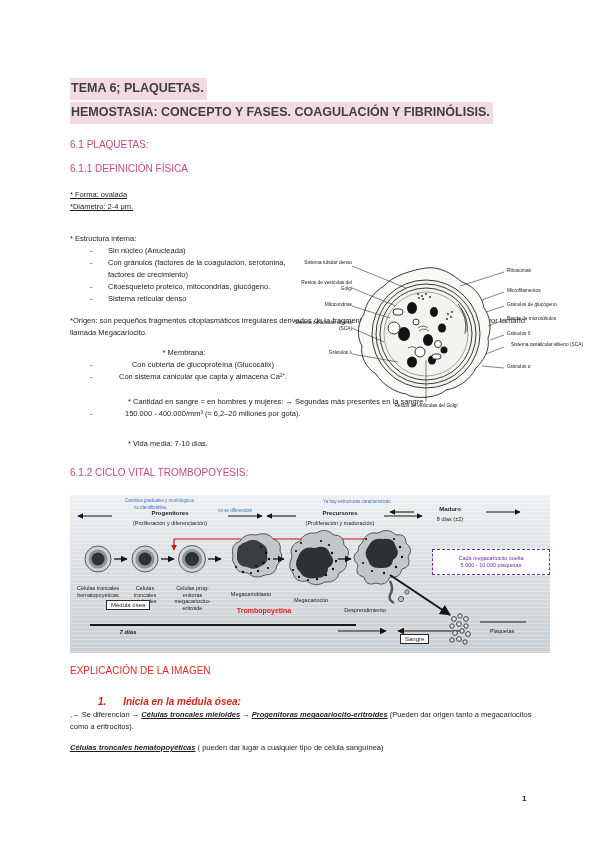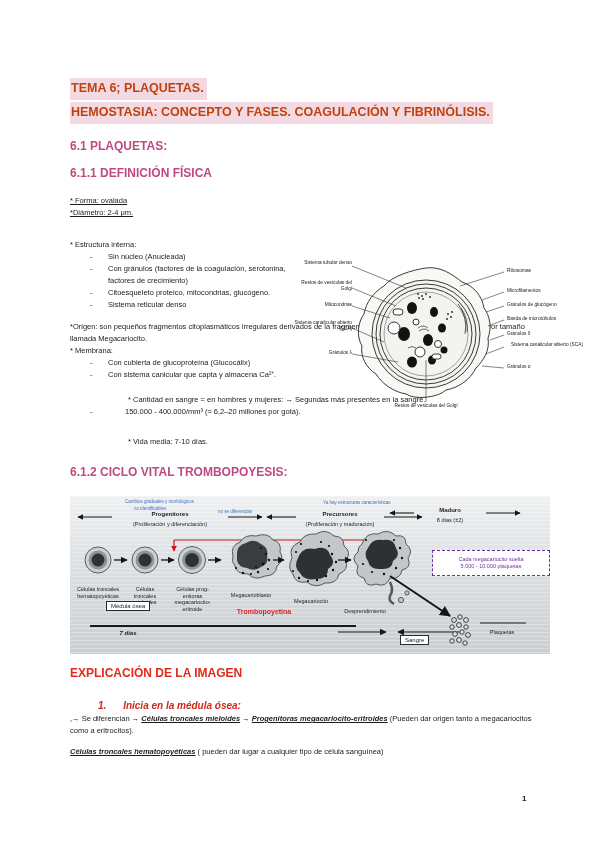--- a/index.html
+++ b/index.html
@@ -1,20 +1,20 @@
 <!DOCTYPE html>
 <html><head>
 <meta charset="utf-8">
 <style>
   html,body{margin:0;padding:0;background:#888;}
   .page{position:relative;width:600px;height:848px;background:#ffffff;font-family:"Liberation Sans",sans-serif;color:#1c1c1c;overflow:hidden;}
   .content{position:absolute;left:70px;top:76px;width:478px;}
   .title-line{line-height:21px;}
-  .hl{display:inline-block;background:#f2d9e2;color:#c2410c;font-weight:bold;font-size:12.5px;padding:0 3px 1px 1px;}
-  .h2{font-size:12px;font-weight:bold;color:#bf4a80;}
+  .hl{display:inline-block;background:#f2d9e2;color:#404040;font-weight:bold;font-size:12.5px;padding:0 3px 1px 1px;}
+  .h2{font-size:10px;font-weight:normal;color:#bf4a80;}
   .body-txt{font-size:7.5px;line-height:12px;}
   .li{position:relative;padding-left:38px;}
   .li::before{content:"-";position:absolute;left:20px;top:0;}
   .ind{padding-left:58px;}
   .dash-ind{position:relative;padding-left:55px;}
   .dash-ind::before{content:"-";position:absolute;left:20px;top:0;}
   .red{color:#e02a1c;}
   .fig1{position:absolute;left:290px;top:252px;width:308px;height:168px;}
   .fig1 .lbl{position:absolute;font-size:4.8px;line-height:5.6px;color:#222;}
   .fig1 .lr{text-align:right;}
@@ -56,21 +56,21 @@
     <div class="body-txt" style="margin-top:20px;width:228px;">
       <div>* Estructura interna:</div>
       <div class="li">Sin núcleo (Anucleada)</div>
       <div class="li">Con gránulos (factores de la coagulación, serotonina, factores de crecimiento)</div>
       <div class="li">Citoesqueleto proteico, mitocondrias, glucógeno.</div>
       <div class="li">Sistema reticular denso</div>
     </div>
 
     <div class="body-txt" style="margin-top:10px;width:478px;">*Origen: son pequeños fragmentos citoplasmáticos irregulares derivados de la fragmentación de una célula precursora de mayor tamaño llamada Megacariocito.</div>
 
-    <div class="body-txt" style="margin-top:0;width:228px;">
+    <div class="body-txt" style="margin-top:8px;width:228px;text-align:center;">
       <div>* Membrana:</div>
       <div class="li">Con cubierta de glucoproteína (Glucocálix)</div>
       <div class="li">Con sistema canicular que capta y almacena Ca²⁺.</div>
     </div>
 
     <div class="body-txt ind" style="margin-top:13px;">* Cantidad en sangre = en hombres y mujeres: → Segundas más presentes en la sangre.</div>
     <div class="body-txt dash-ind">150.000 - 400.000/mm³ (≈ 6,2–20 millones por gota).</div>
     <div class="body-txt ind" style="margin-top:18px;">* Vida media: 7-10 días.</div>
 
     <div class="h2" style="margin-top:17px;">6.1.2  CICLO VITAL TROMBOPOYESIS:</div>

